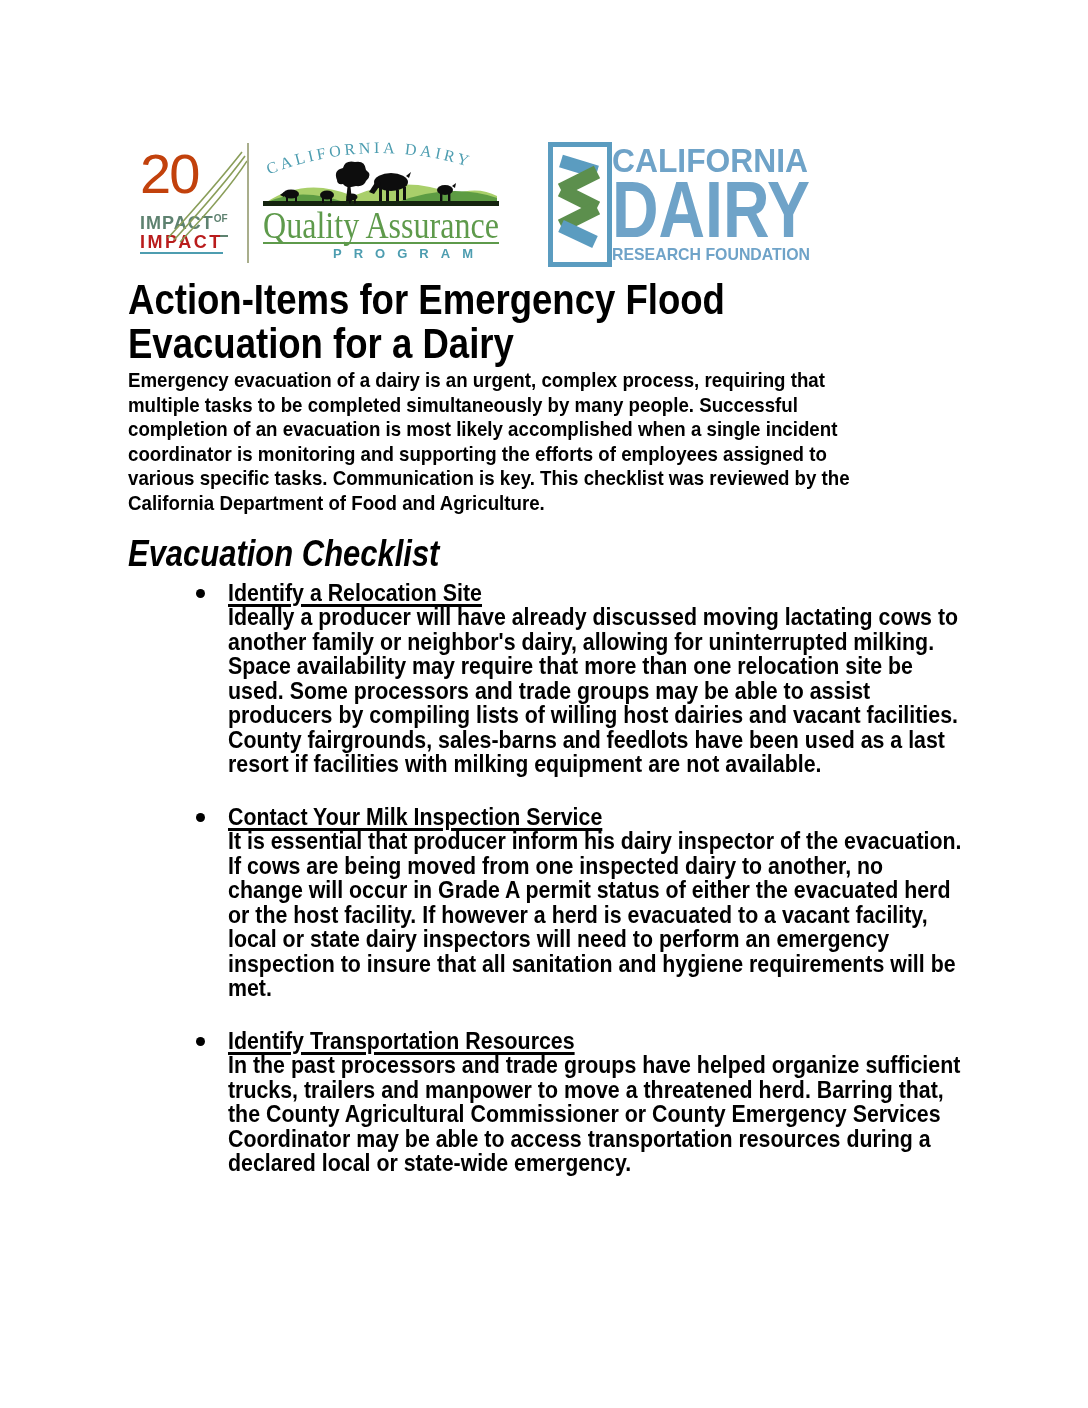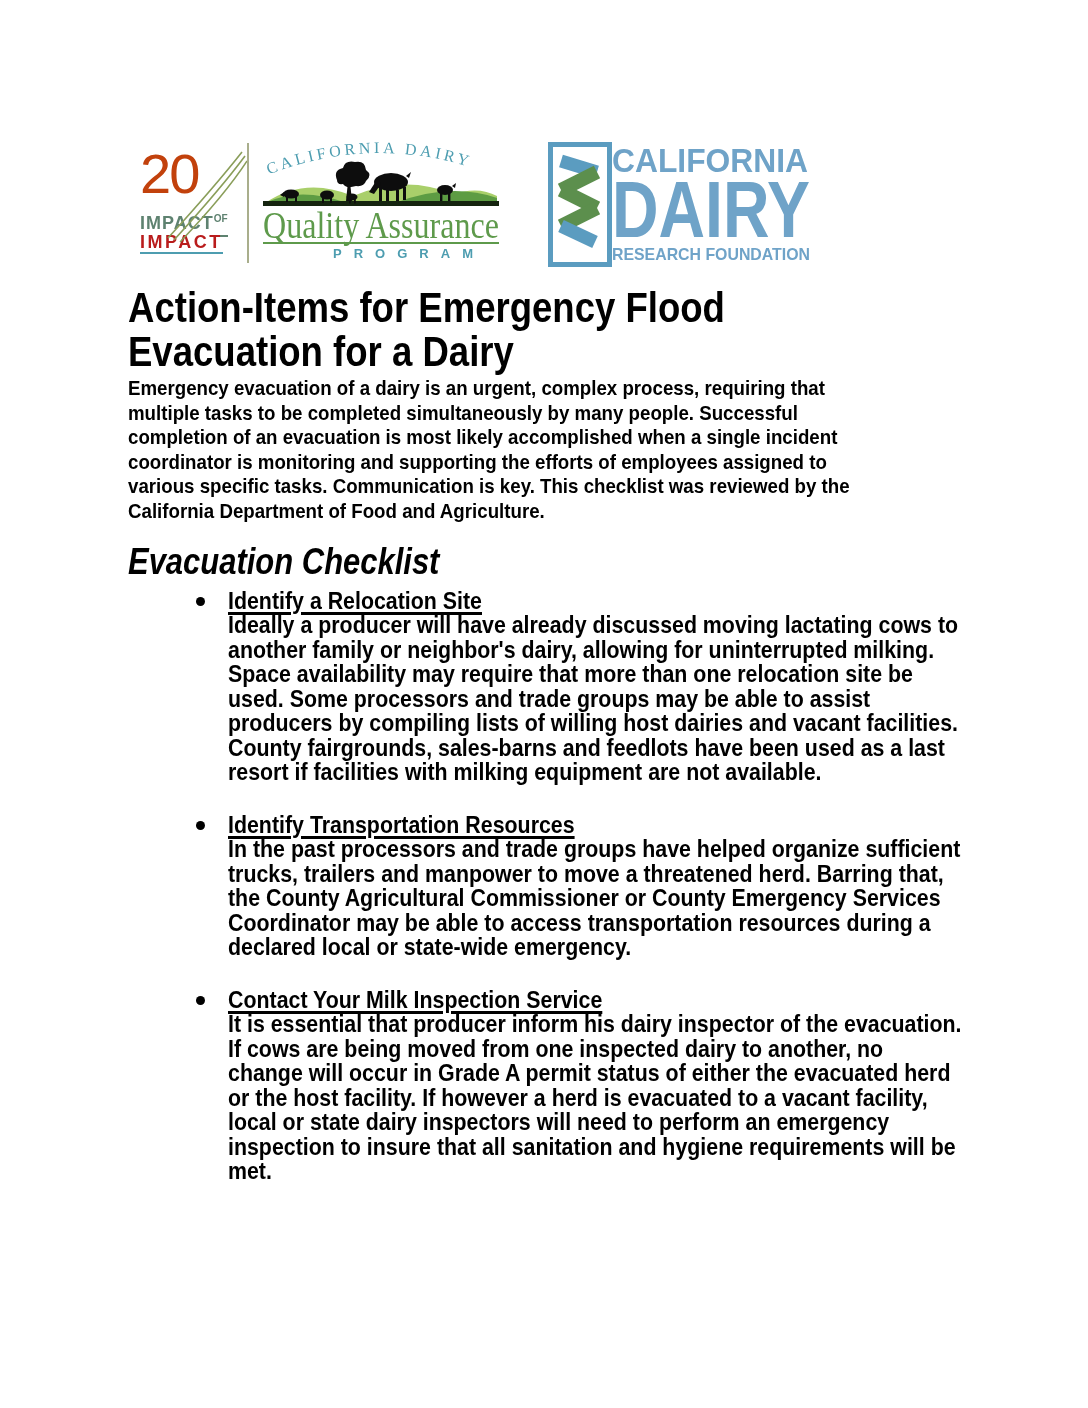--- a/index.html
+++ b/index.html
@@ -32,21 +32,21 @@
     font-size:18px;font-weight:700;color:#b91c1c;
     letter-spacing:2.5px;line-height:20px;
     border-bottom:2px solid #4d9db0;padding-bottom:0;display:inline-block;
   }
   .logo-divider{
     position:absolute;left:107px;top:3px;width:2px;height:120px;background:#a9ae8c;
   }
   .cdqap-logo{position:absolute;left:115px;top:0;}
   .cdrf-logo{position:absolute;left:408px;top:2px;display:flex;gap:0;}
   
-  .doc{position:absolute;left:128px;top:286px;width:940px;}
+  .doc{position:absolute;left:128px;top:278px;width:940px;}
   .doc-title{
     font-size:42px;font-weight:700;line-height:44px;letter-spacing:0;
     white-space:pre-line;transform:scaleX(0.87);transform-origin:left top;
     margin:0 0 0 0;
   }
   .doc-intro{
     margin-top:2px;
     font-size:21px;font-weight:700;line-height:24.6px;
     white-space:pre-line;transform:scaleX(0.89);transform-origin:left top;
     width:940px;
@@ -189,33 +189,33 @@
         <div class="item-body">Ideally a producer will have already discussed moving lactating cows to
 another family or neighbor's dairy, allowing for uninterrupted milking.
 Space availability may require that more than one relocation site be
 used. Some processors and trade groups may be able to assist
 producers by compiling lists of willing host dairies and vacant facilities.
 County fairgrounds, sales-barns and feedlots have been used as a last
 resort if facilities with milking equipment are not available.</div>
       </li>
       <li>
         <span class="bullet-dot"></span>
-        <span class="item-heading">Identify Transportation Resources</span>
-        <div class="item-body">In the past processors and trade groups have helped organize sufficient
-trucks, trailers and manpower to move a threatened herd. Barring that,
-the County Agricultural Commissioner or County Emergency Services
-Coordinator may be able to access transportation resources during a
-declared local or state-wide emergency.</div>
-      </li>
-      <li>
-        <span class="bullet-dot"></span>
         <span class="item-heading">Contact Your Milk Inspection Service</span>
         <div class="item-body">It is essential that producer inform his dairy inspector of the evacuation.
 If cows are being moved from one inspected dairy to another, no
 change will occur in Grade A permit status of either the evacuated herd
 or the host facility. If however a herd is evacuated to a vacant facility,
 local or state dairy inspectors will need to perform an emergency
 inspection to insure that all sanitation and hygiene requirements will be
 met.</div>
       </li>
+      <li>
+        <span class="bullet-dot"></span>
+        <span class="item-heading">Identify Transportation Resources</span>
+        <div class="item-body">In the past processors and trade groups have helped organize sufficient
+trucks, trailers and manpower to move a threatened herd. Barring that,
+the County Agricultural Commissioner or County Emergency Services
+Coordinator may be able to access transportation resources during a
+declared local or state-wide emergency.</div>
+      </li>
     </ul>
   </div>
 </div>
 
 </body></html>

